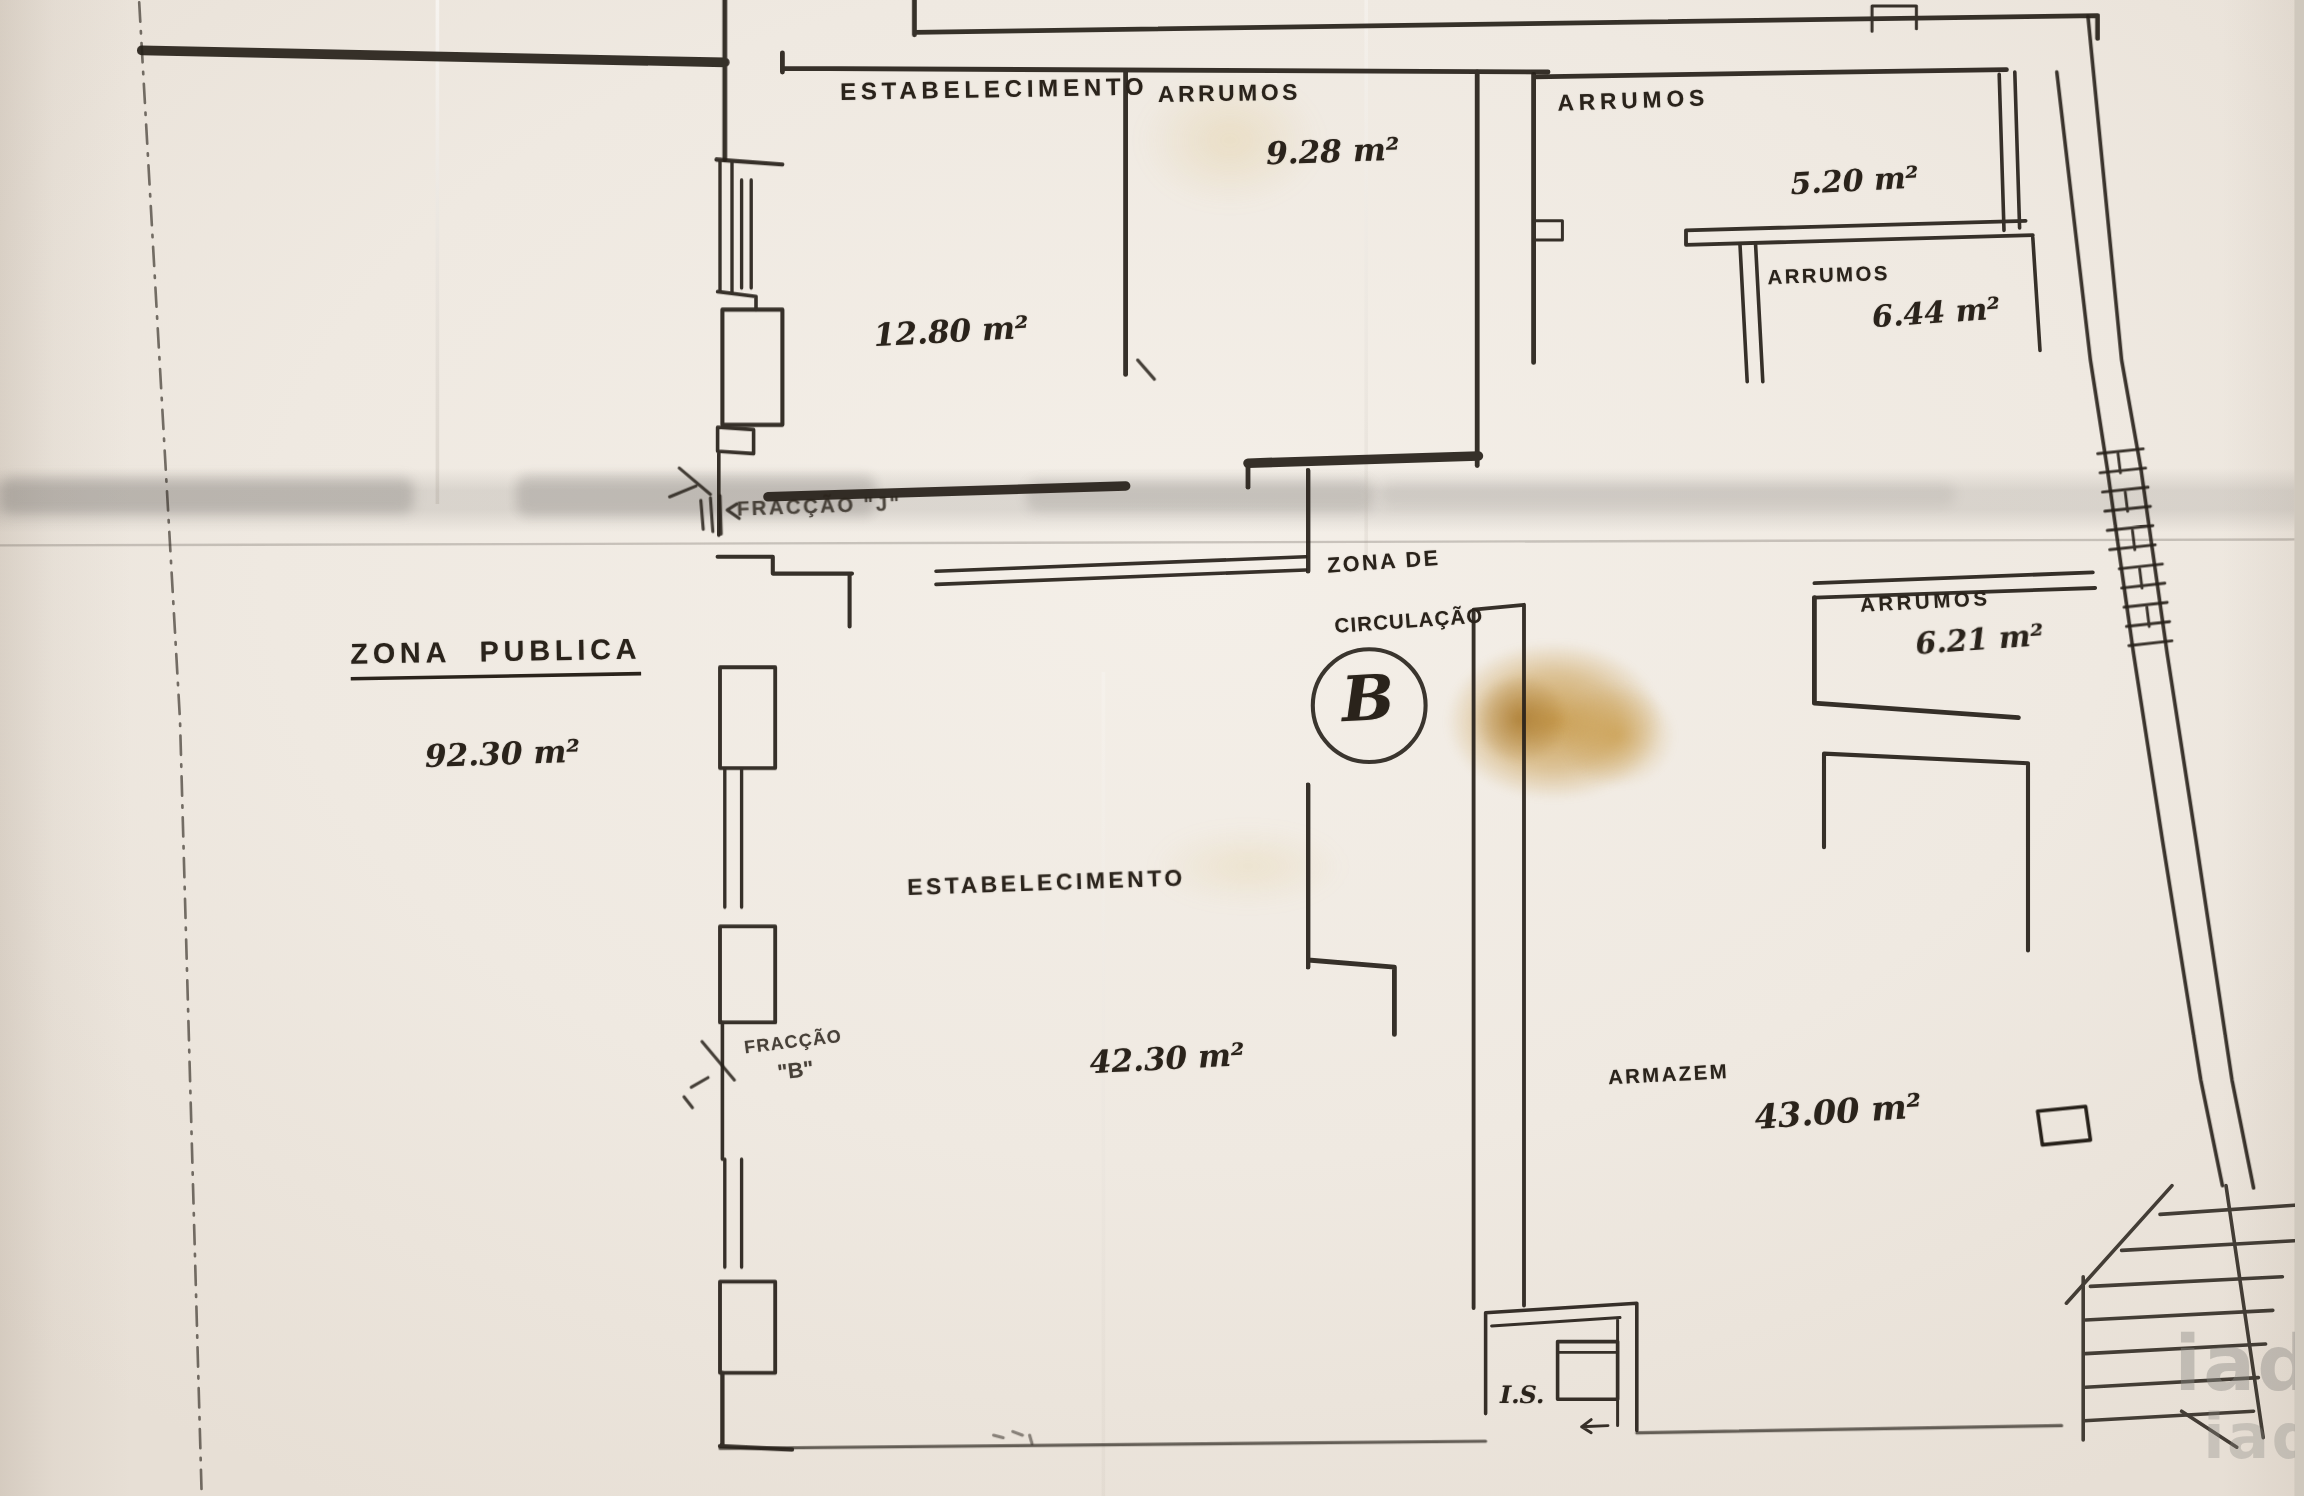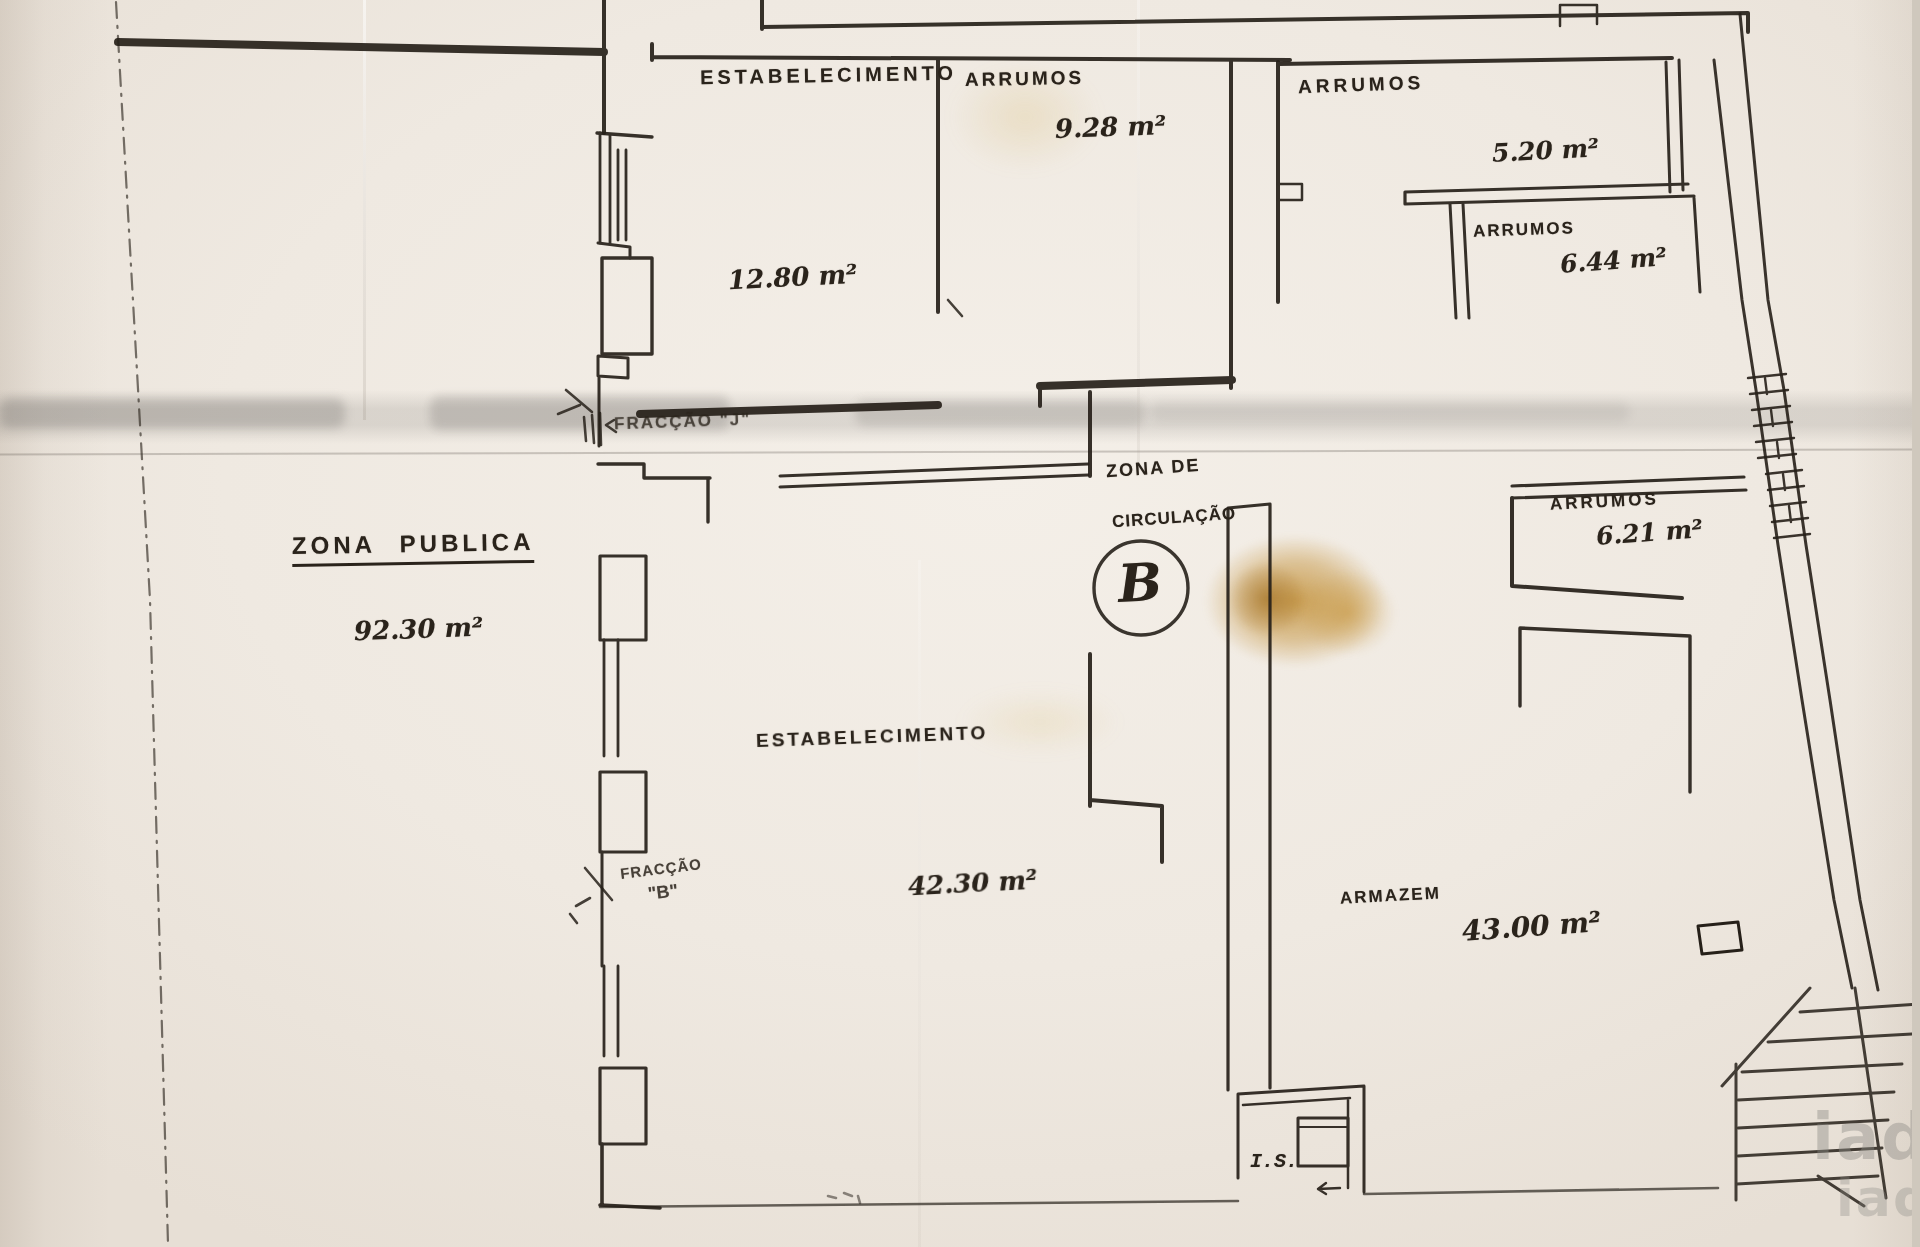--- a/index.html
+++ b/index.html
@@ -192,18 +192,18 @@
 
   <div class="lbl caps" style="left:756px;top:726px;font-size:19px;letter-spacing:3px;transform:rotate(-2deg);">ESTABELECIMENTO</div>
   <div class="lbl num" style="left:908px;top:868px;font-size:26px;transform:rotate(-3deg);">42.30 m²</div>
 
   <div class="lbl caps" style="left:620px;top:860px;font-size:15px;letter-spacing:1px;transform:rotate(-7deg);opacity:.85;">FRACÇÃO</div>
   <div class="lbl caps" style="left:648px;top:882px;font-size:18px;transform:rotate(-7deg);opacity:.85;">"B"</div>
 
   <div class="lbl caps" style="left:1340px;top:886px;font-size:17px;letter-spacing:2px;transform:rotate(-3deg);">ARMAZEM</div>
   <div class="lbl num" style="left:1462px;top:910px;font-size:28px;transform:rotate(-4deg);">43.00 m²</div>
 
-  <div class="lbl num" style="left:1250px;top:1150px;font-size:20px;font-weight:700;font-family:Liberation Mono, monospace;">I.S.</div>
+  <div class="lbl num" style="left:1250px;top:1150px;font-size:20px;font-weight:700;">I.S.</div>
 
   <div class="wm" style="left:1812px;top:1100px;font-size:64px;opacity:.75;">iad</div>
   <div class="wm" style="left:1836px;top:1168px;font-size:52px;opacity:.6;">iad</div>
 
 </div>
 
 </body></html>

